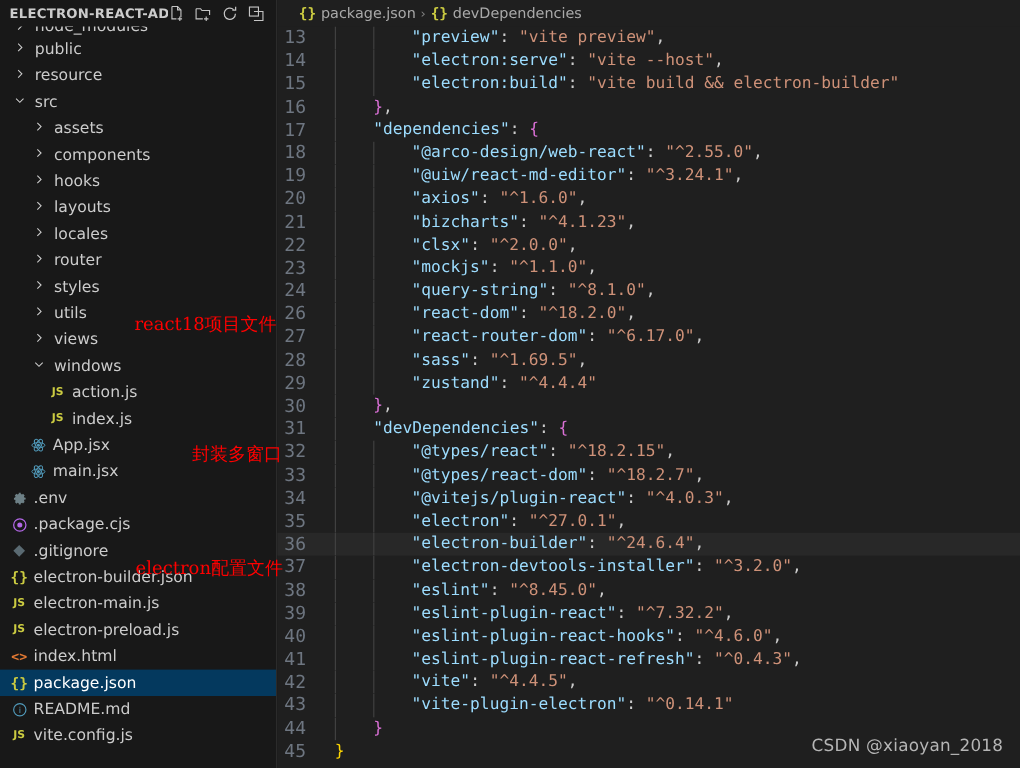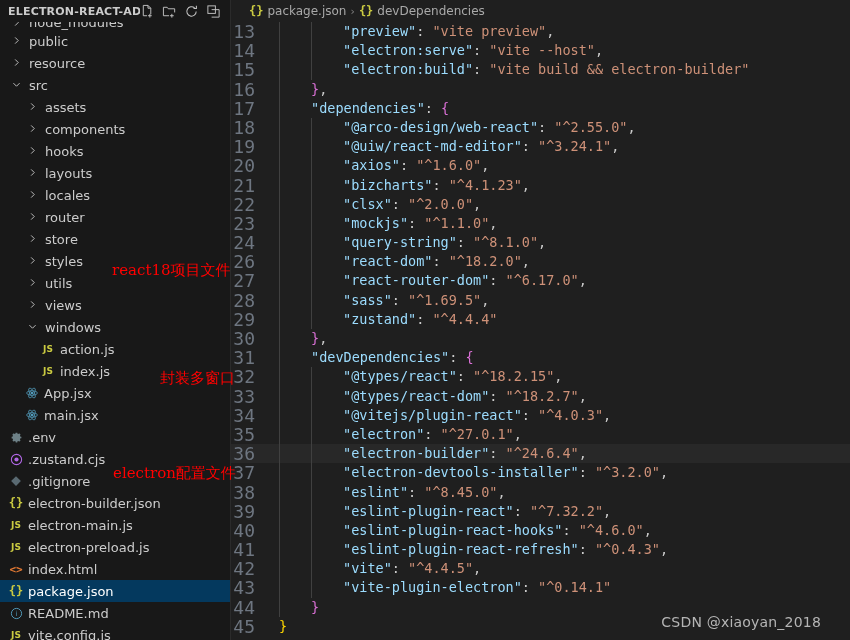--- a/index.html
+++ b/index.html
@@ -66,40 +66,40 @@
   .bc-sep{color:#808080;font-size:11px;}
   .code{
     position:relative;
     font-family:"DejaVu Sans Mono","Liberation Mono",monospace;
     font-size:13.5px;line-height:19.2px;
   }
   .cl{height:19.2px;display:flex;align-items:center;white-space:pre;}
   .cl.hl{background:#282828;align-items:flex-end;}
   .ln{
     width:40px;flex:0 0 40px;text-align:right;padding-right:16px;
-    color:#6e7681;font-size:18px;box-sizing:border-box;
+    color:#6e7681;font-size:15px;box-sizing:border-box;
   }
   .ind{
     position:relative;flex:1;padding-left:0;white-space:pre;
     overflow:hidden;
   }
   .guide{
     position:absolute;top:0;bottom:0;width:1px;background:#404040;
   }
   .g1{left:8px;}
   .g2{left:40px;}
 
   .k{color:#9cdcfe;}
   .s{color:#ce9178;}
   .p{color:#cccccc;}
   .b1{color:#ffd700;}
   .b2{color:#da70d6;}
 
   .watermark{
-    position:absolute;right:29px;bottom:10px;
+    position:absolute;right:14px;bottom:10px;
     color:#b5b5b5;font-size:14px;
     font-family:"DejaVu Sans","Liberation Sans",sans-serif;
     letter-spacing:.2px;
   }
   .scrollstrip{
     position:absolute;right:0;top:0;width:10px;height:640px;background:transparent;
   }
 </style>
 </head>
 <body>
@@ -221,28 +221,20 @@
             </svg></span>
           <span style="width:5px;display:inline-block;flex:0 0 5px;"></span>
           <span class="lbl">router</span>
         </div>
         <div class="row">
           <span style="display:inline-block;width:24px;flex:0 0 24px;"></span>
           <span class="chev"><svg width="11" height="11" viewBox="0 0 16 16" fill="none" stroke="#cccccc" stroke-width="1.3">
               <path d="M6 3.5L10.5 8 6 12.5"></path>
             </svg></span>
           <span style="width:5px;display:inline-block;flex:0 0 5px;"></span>
-          <span class="lbl">store</span>
-        </div>
-        <div class="row">
-          <span style="display:inline-block;width:24px;flex:0 0 24px;"></span>
-          <span class="chev"><svg width="11" height="11" viewBox="0 0 16 16" fill="none" stroke="#cccccc" stroke-width="1.3">
-              <path d="M6 3.5L10.5 8 6 12.5"></path>
-            </svg></span>
-          <span style="width:5px;display:inline-block;flex:0 0 5px;"></span>
           <span class="lbl">styles</span>
         </div>
         <div class="row">
           <span style="display:inline-block;width:24px;flex:0 0 24px;"></span>
           <span class="chev"><svg width="11" height="11" viewBox="0 0 16 16" fill="none" stroke="#cccccc" stroke-width="1.3">
               <path d="M6 3.5L10.5 8 6 12.5"></path>
             </svg></span>
           <span style="width:5px;display:inline-block;flex:0 0 5px;"></span>
           <span class="lbl">utils</span>
         </div>
@@ -307,21 +299,21 @@
           <span class="lbl">.env</span>
         </div>
         <div class="row">
           <span style="display:inline-block;width:8px;flex:0 0 8px;"></span>
           <span class="ficon ic-eslint">
             <svg width="13" height="13" viewBox="0 0 16 16">
               <circle cx="8" cy="8" r="6.3" fill="none" stroke="#b267e6" stroke-width="1.3"></circle>
               <circle cx="8" cy="8" r="2.6" fill="#b267e6"></circle>
             </svg>
           </span>
-          <span class="lbl">.zustand.cjs</span>
+          <span class="lbl">.package.cjs</span>
         </div>
         <div class="row">
           <span style="display:inline-block;width:8px;flex:0 0 8px;"></span>
           <span class="ficon ic-git">
             <svg width="12" height="12" viewBox="0 0 16 16">
               <polygon points="8,1.5 14.5,8 8,14.5 1.5,8" fill="#5a6a72"></polygon>
             </svg>
           </span>
           <span class="lbl">.gitignore</span>
         </div>

